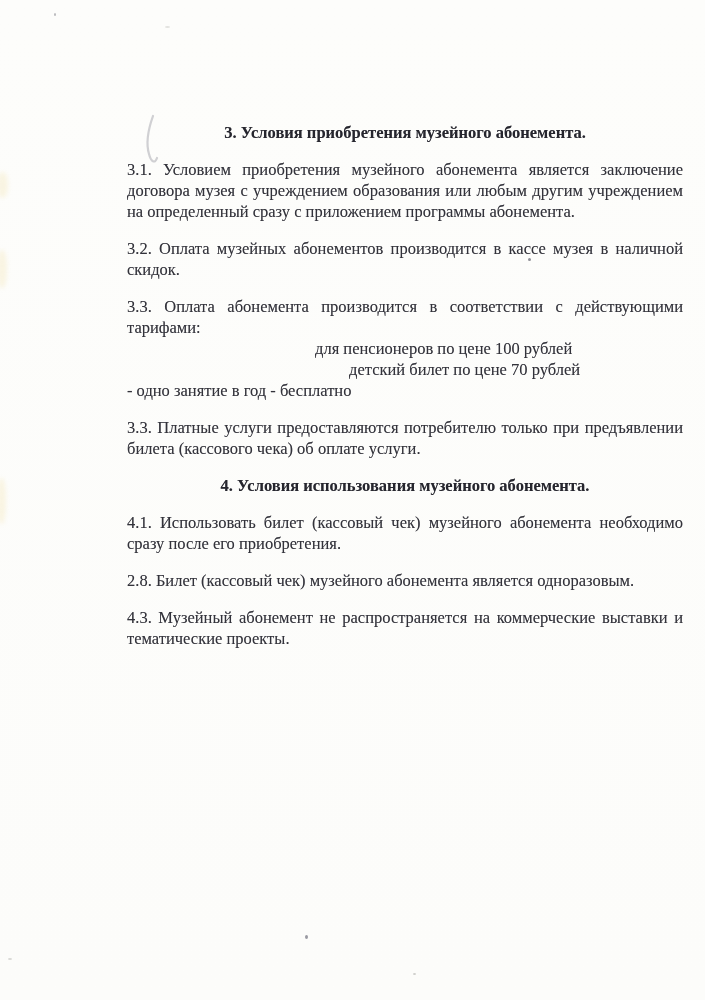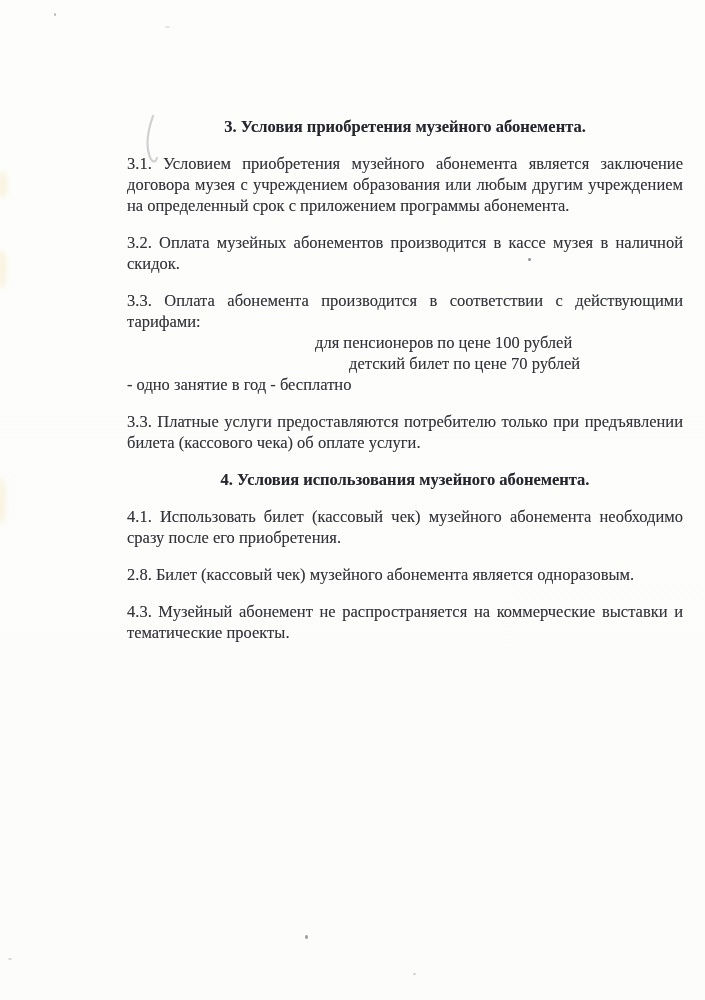--- a/index.html
+++ b/index.html
@@ -8,21 +8,21 @@
     width: 705px;
     height: 1000px;
     background: linear-gradient(180deg, #fdfdfb 0%, #fcfcfa 100%);
     overflow: hidden;
     font-family: "Liberation Serif", "DejaVu Serif", serif;
     color: #33333b;
   }
   .content {
     position: absolute;
     left: 127px;
-    top: 116px;
+    top: 122px;
     width: 556px;
     font-size: 16.5px;
     line-height: 21px;
     text-shadow: 0 0 0.6px rgba(51,51,60,0.38);
   }
   .heading {
     margin: 0 0 16px 0;
     font-size: 16.5px;
     line-height: 21px;
     font-weight: bold;
@@ -66,21 +66,21 @@
     <path d="M12 2 C 7 16, 5 30, 8 40 C 10 48, 14 50, 16 44" fill="none" stroke="#a3a3ab" stroke-width="2.2" stroke-linecap="round" opacity="0.5"></path>
   </svg>
 
   <div class="content">
 
     <div class="heading">3. Условия приобретения музейного абонемента.</div>
 
     <div class="para">
       <div class="ln j">3.1. Условием приобретения музейного абонемента является заключение</div>
       <div class="ln j">договора музея с учреждением образования или любым другим учреждением</div>
-      <div class="ln">на определенный срок с приложением программы абонемента.</div>
+      <div class="ln">на определенный сразу с приложением программы абонемента.</div>
     </div>
 
     <div class="para">
       <div class="ln j">3.2. Оплата музейных абонементов производится в кассе музея в наличной</div>
       <div class="ln">скидок.</div>
     </div>
 
     <div class="para">
       <div class="ln j">3.3. Оплата абонемента производится в соответствии с действующими</div>
       <div class="ln">тарифами:</div>

